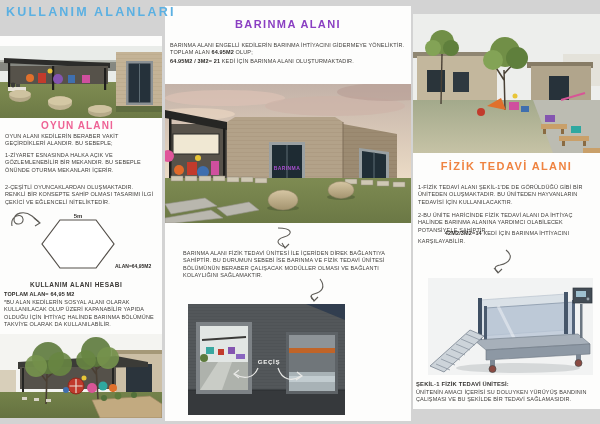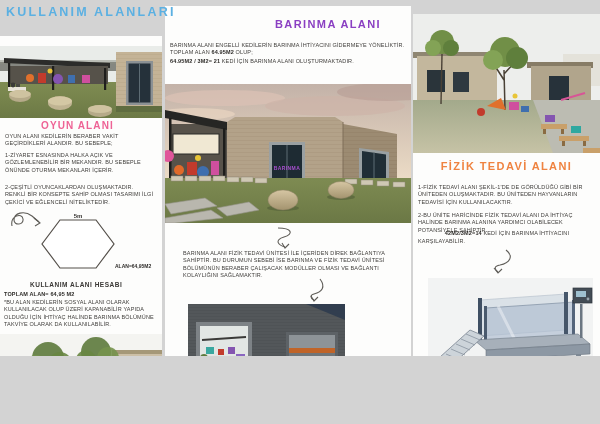--- a/index.html
+++ b/index.html
@@ -1,17 +1,17 @@
 <!DOCTYPE html>
 <html><head>
 <meta charset="utf-8">
 <style>
   html,body{margin:0;padding:0;}
   body{font-family:"Liberation Sans",sans-serif;background:#d3d3d3;}
-  .board{position:relative;width:600px;height:356px;background:#d3d3d3;overflow:hidden;}
+  .board{position:relative;width:600px;height:424px;background:#d3d3d3;overflow:hidden;}
   .panel{position:absolute;background:#fdfdfc;}
   .abs{position:absolute;}
   .title{font-size:12.5px;font-weight:bold;letter-spacing:2.2px;color:#5bb0e2;}
   .h-oyun{font-size:10px;font-weight:bold;letter-spacing:1.1px;color:#ee6395;}
   .h-barinma{font-size:11px;font-weight:bold;letter-spacing:1.4px;color:#8a3fc2;text-align:center;}
   .h-fizik{font-size:11px;font-weight:bold;letter-spacing:1.4px;color:#ef8340;text-align:center;}
   .p{font-size:5.5px;line-height:1.32;letter-spacing:.15px;color:#3f3d3a;}
   .b{font-weight:bold;color:#2e2c29;}
   .small-h{font-size:6.5px;font-weight:bold;letter-spacing:.5px;color:#3a3835;}
   .cap-h{font-size:5.8px;font-weight:bold;letter-spacing:.2px;color:#343230;}
@@ -141,21 +141,21 @@
       <polygon points="92,66 150,62 162,70 162,84 100,84" fill="#c2aa80" stroke="#9a8560" stroke-width=".7"></polygon>
       <circle cx="104" cy="64" r="3" fill="#53703a"></circle>
         <circle cx="118" cy="62" r="3.4" fill="#5d7a3c"></circle>
         <circle cx="134" cy="61" r="3" fill="#53703a"></circle>
       <rect x="22" y="63" width="5" height="3" fill="#d8d4c6"></rect>
         <rect x="34" y="64" width="5" height="3" fill="#d8d4c6"></rect>
         <rect x="46" y="65" width="5" height="3" fill="#d8d4c6"></rect>
     </g>
   </svg>
 
-  <div class="abs h-barinma" style="left:165px;top:18px;width:246px;padding-left:40px;">BARINMA ALANI</div>
+  <div class="abs h-barinma" style="left:165px;top:18px;width:246px;">BARINMA ALANI</div>
   <div class="abs p" style="left:170px;top:42px;width:238px;">
     <span>BARINMA ALANI ENGELLİ KEDİLERİN BARINMA İHTİYACINI GİDERMEYE YÖNELİKTİR. TOPLAM ALAN </span><span class="b">64.95M2</span><span> OLUP;</span>
   </div>
   <div class="abs p" style="left:170px;top:58px;width:238px;">
     <span class="b">64.95M2 / 3M2= 21</span><span> KEDİ İÇİN BARINMA ALANI OLUŞTURMAKTADIR.</span>
   </div>
 
   <svg class="abs" style="left:165px;top:84px;" width="246" height="139" viewBox="0 0 246 139">
     <defs>
       <linearGradient id="skyB" x1="0" y1="0" x2="0" y2="1">

